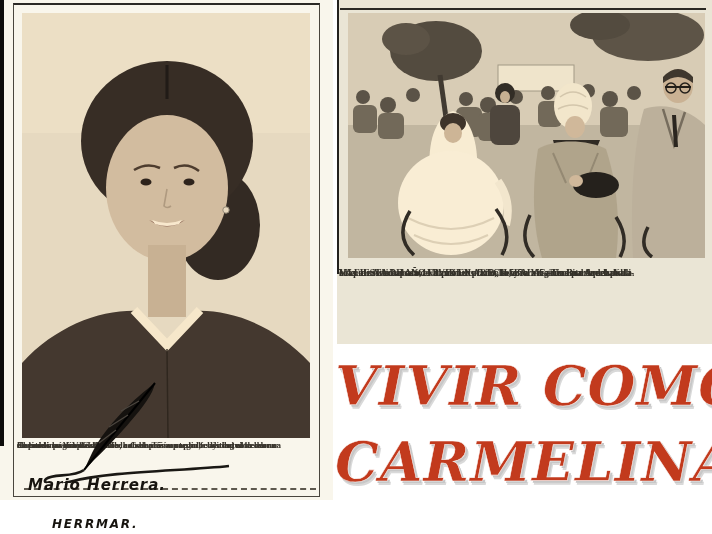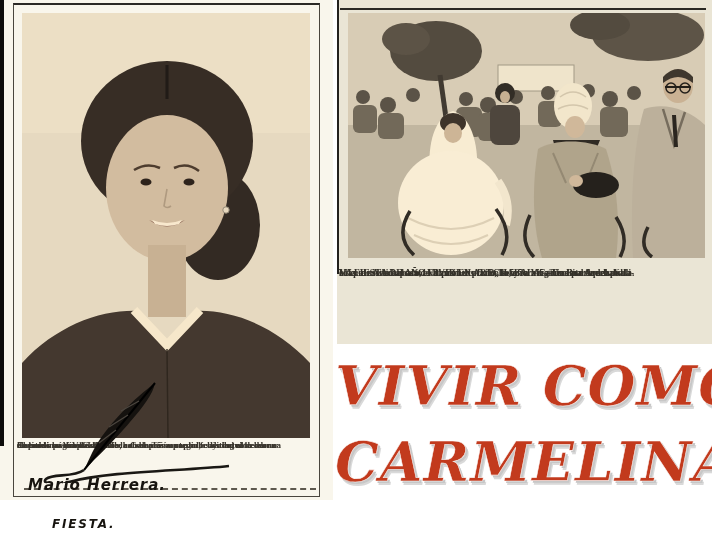--- a/index.html
+++ b/index.html
@@ -99,21 +99,21 @@
   <figure class="quill" style="margin:0">
     <svg width="205" height="102" viewBox="0 0 205 102">
       <path d="M122,2 C103,16 73,44 59,72 L51,89 C61,79 82,59 97,41 C110,26 120,13 122,2 Z" fill="#15120f"></path>
       <path d="M122,2 L51,89" stroke="#000" stroke-width="2"></path>
       <path d="M106,20 L88,30 M95,34 L76,46 M83,49 L66,62" stroke="#4c463f" stroke-width="1.2"></path>
       <path d="M51,89 C40,97 20,92 13,98 C8,103 22,106 36,101 C75,90 150,90 196,85" stroke="#1a1814" stroke-width="2.6" fill="none"></path>
     </svg>
   </figure>
 
   <div class="sig-name">Mario Herrera.</div>
-  <div class="sig-alias">FIESTA.</div>
+  <div class="sig-alias">HERRMAR.</div>
 
   <section class="right-panel"></section>
   <div class="rp-border-left"></div>
   <div class="rp-border-top"></div>
 
   <figure class="crowd" style="margin:0">
     <svg width="357" height="245" viewBox="0 0 357 245">
       <rect width="357" height="245" fill="#cdc6b6"></rect>
       <rect y="112" width="357" height="133" fill="#b7b0a0"></rect>
 

